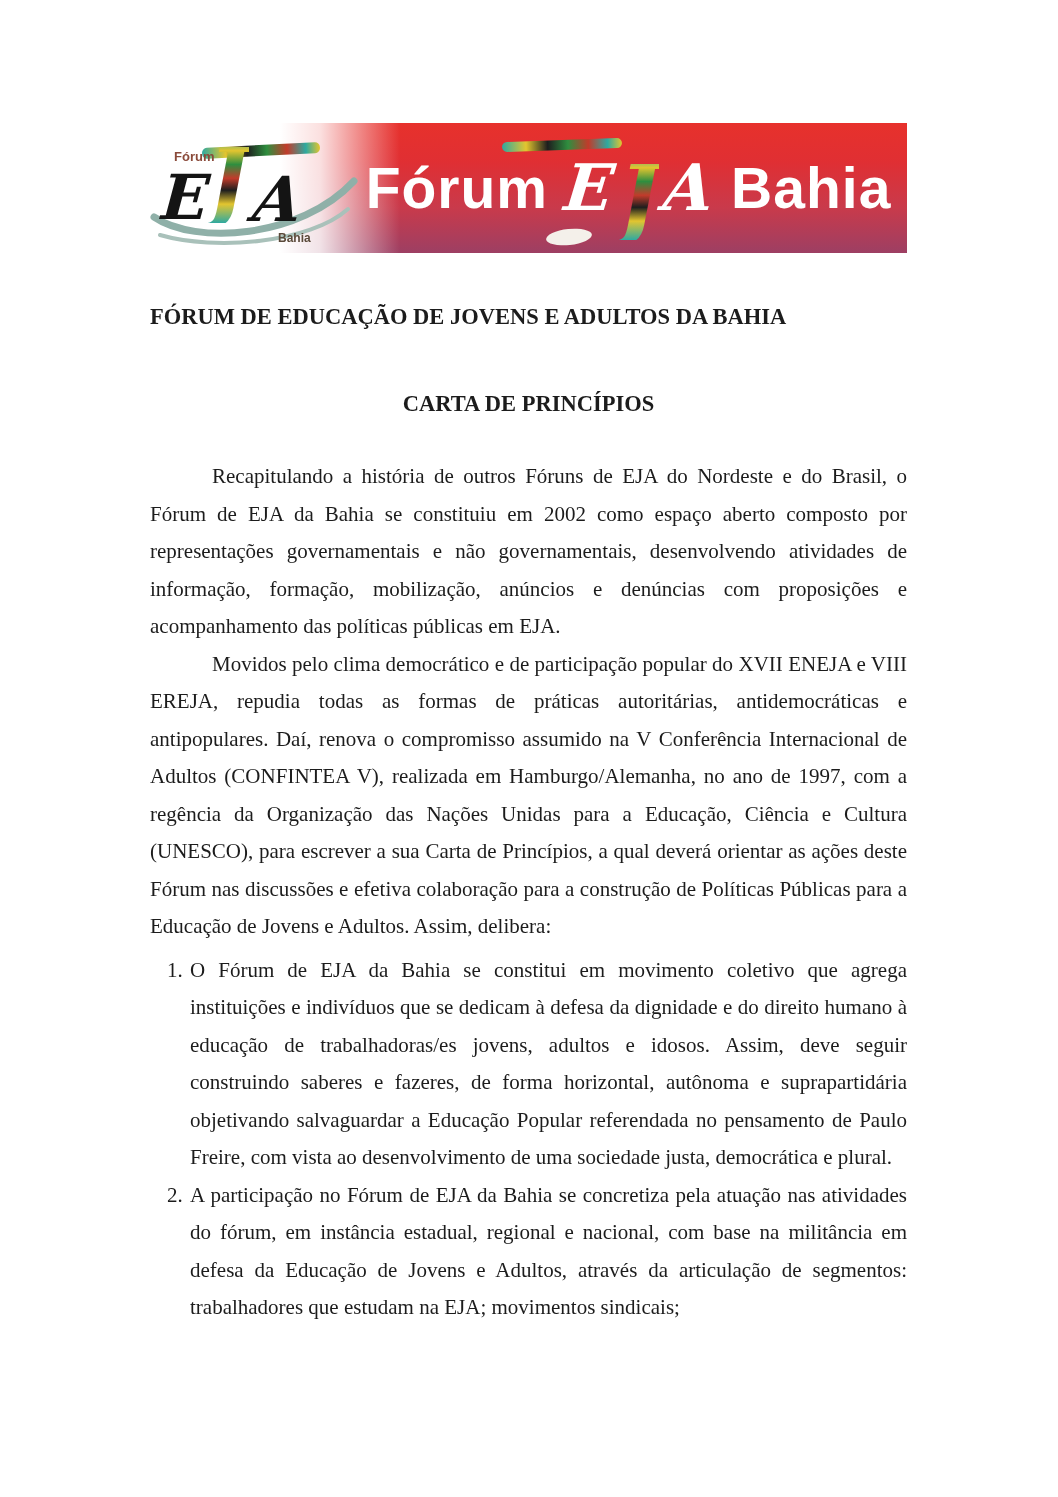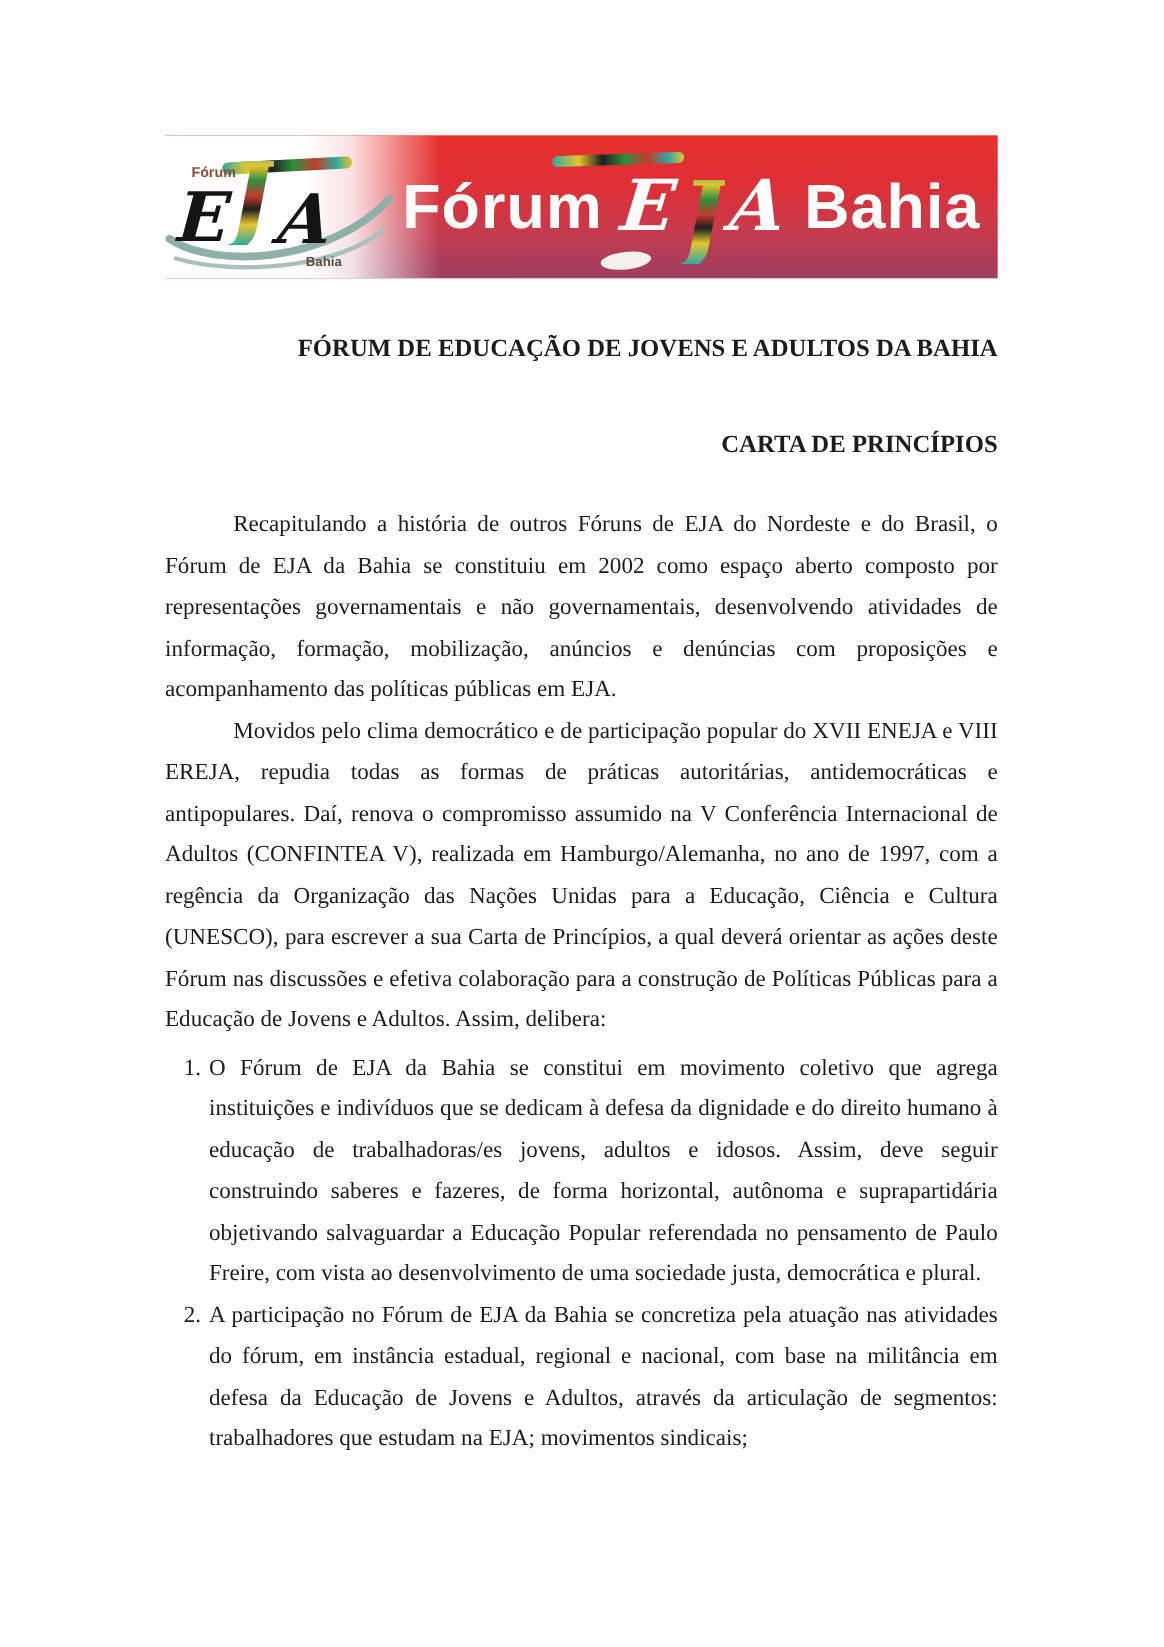--- a/index.html
+++ b/index.html
@@ -133,30 +133,30 @@
     border-radius: 50%;
     background: #f4f0ea;
     transform: rotate(-6deg);
   }
 
   
   .doc-title {
     position: absolute;
     left: 150px; top: 303px;
     width: 757px;
-    text-align: right;
+    text-align: left;
     font-size: 22.5px;
     font-weight: bold;
     line-height: 28px;
   }
   .doc-subtitle {
     position: absolute;
     left: 150px; top: 390px;
     width: 757px;
-    text-align: right;
+    text-align: center;
     font-size: 22.5px;
     font-weight: bold;
     line-height: 28px;
   }
   .doc-body {
     position: absolute;
     left: 150px; top: 458px;
     width: 757px;
     font-size: 21px;
     line-height: 37.5px;

